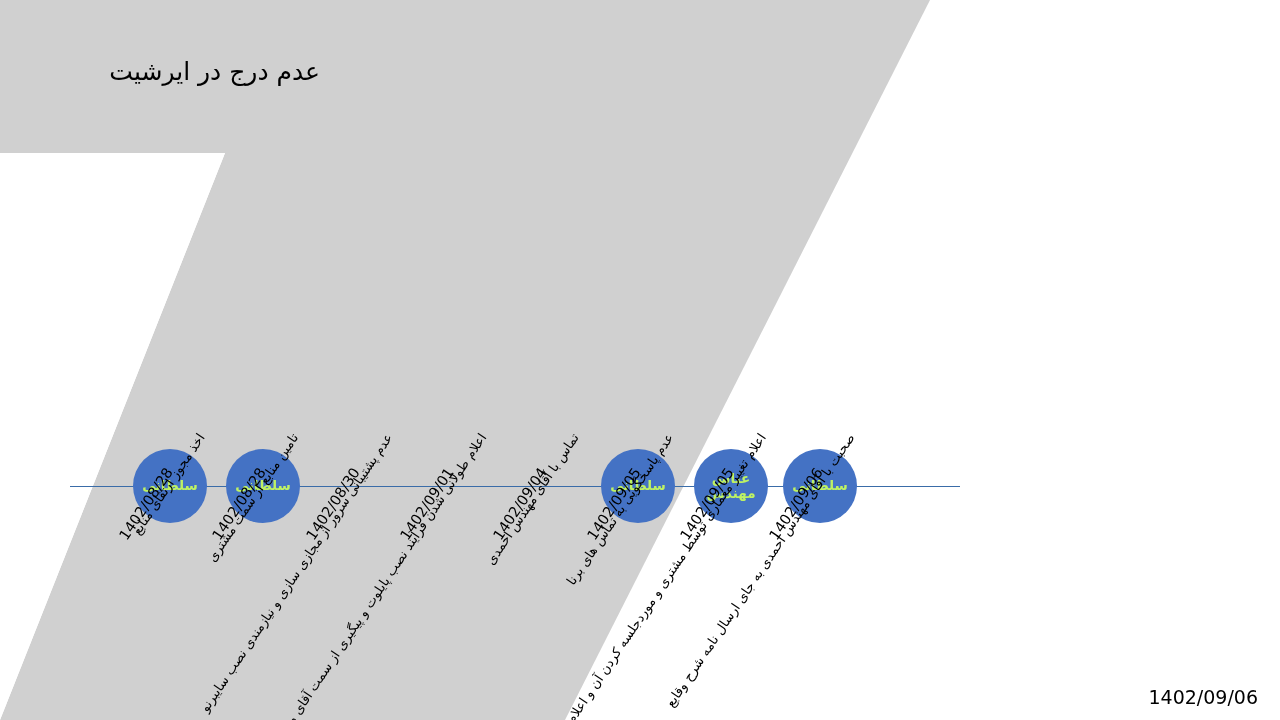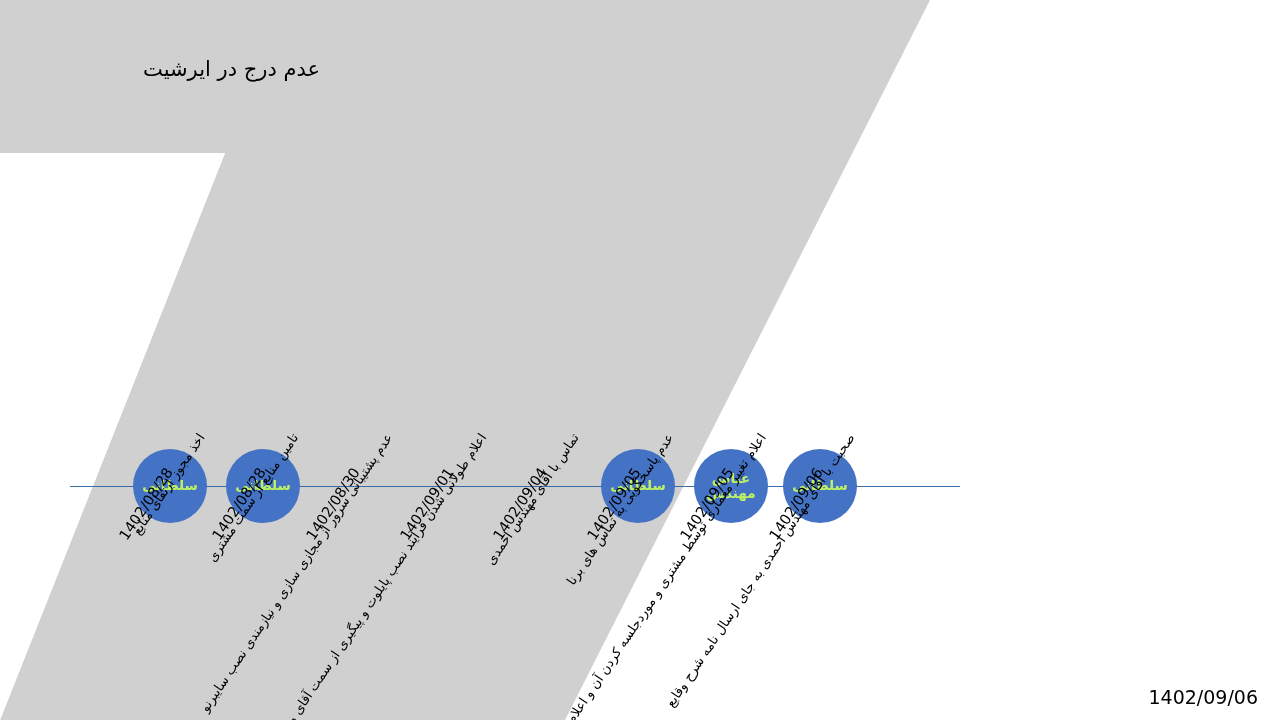--- a/index.html
+++ b/index.html
@@ -28,21 +28,21 @@
   }
 
   
   .slide-title {
     position: absolute;
     top: 57px;
     left: 60px;
     width: 260px;
     text-align: right;
     direction: rtl;
-    font-size: 21px;
+    font-size: 25px;
     color: #000000;
     font-family: "DejaVu Sans", "Liberation Sans", sans-serif;
     white-space: nowrap;
   }
 
   
   .axis-line {
     position: absolute;
     left: 70px;
     top: 486px;

